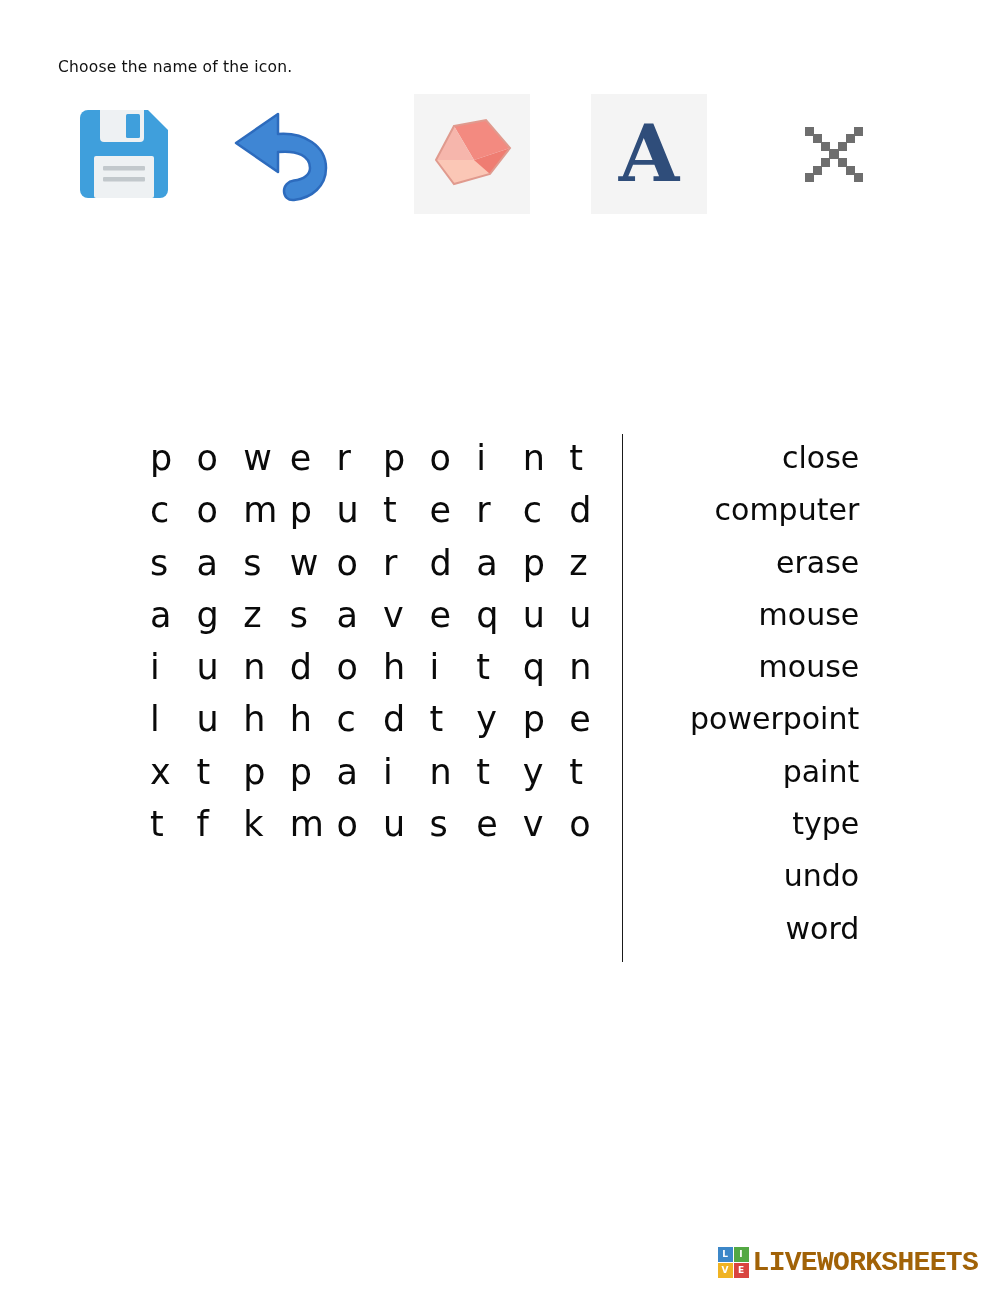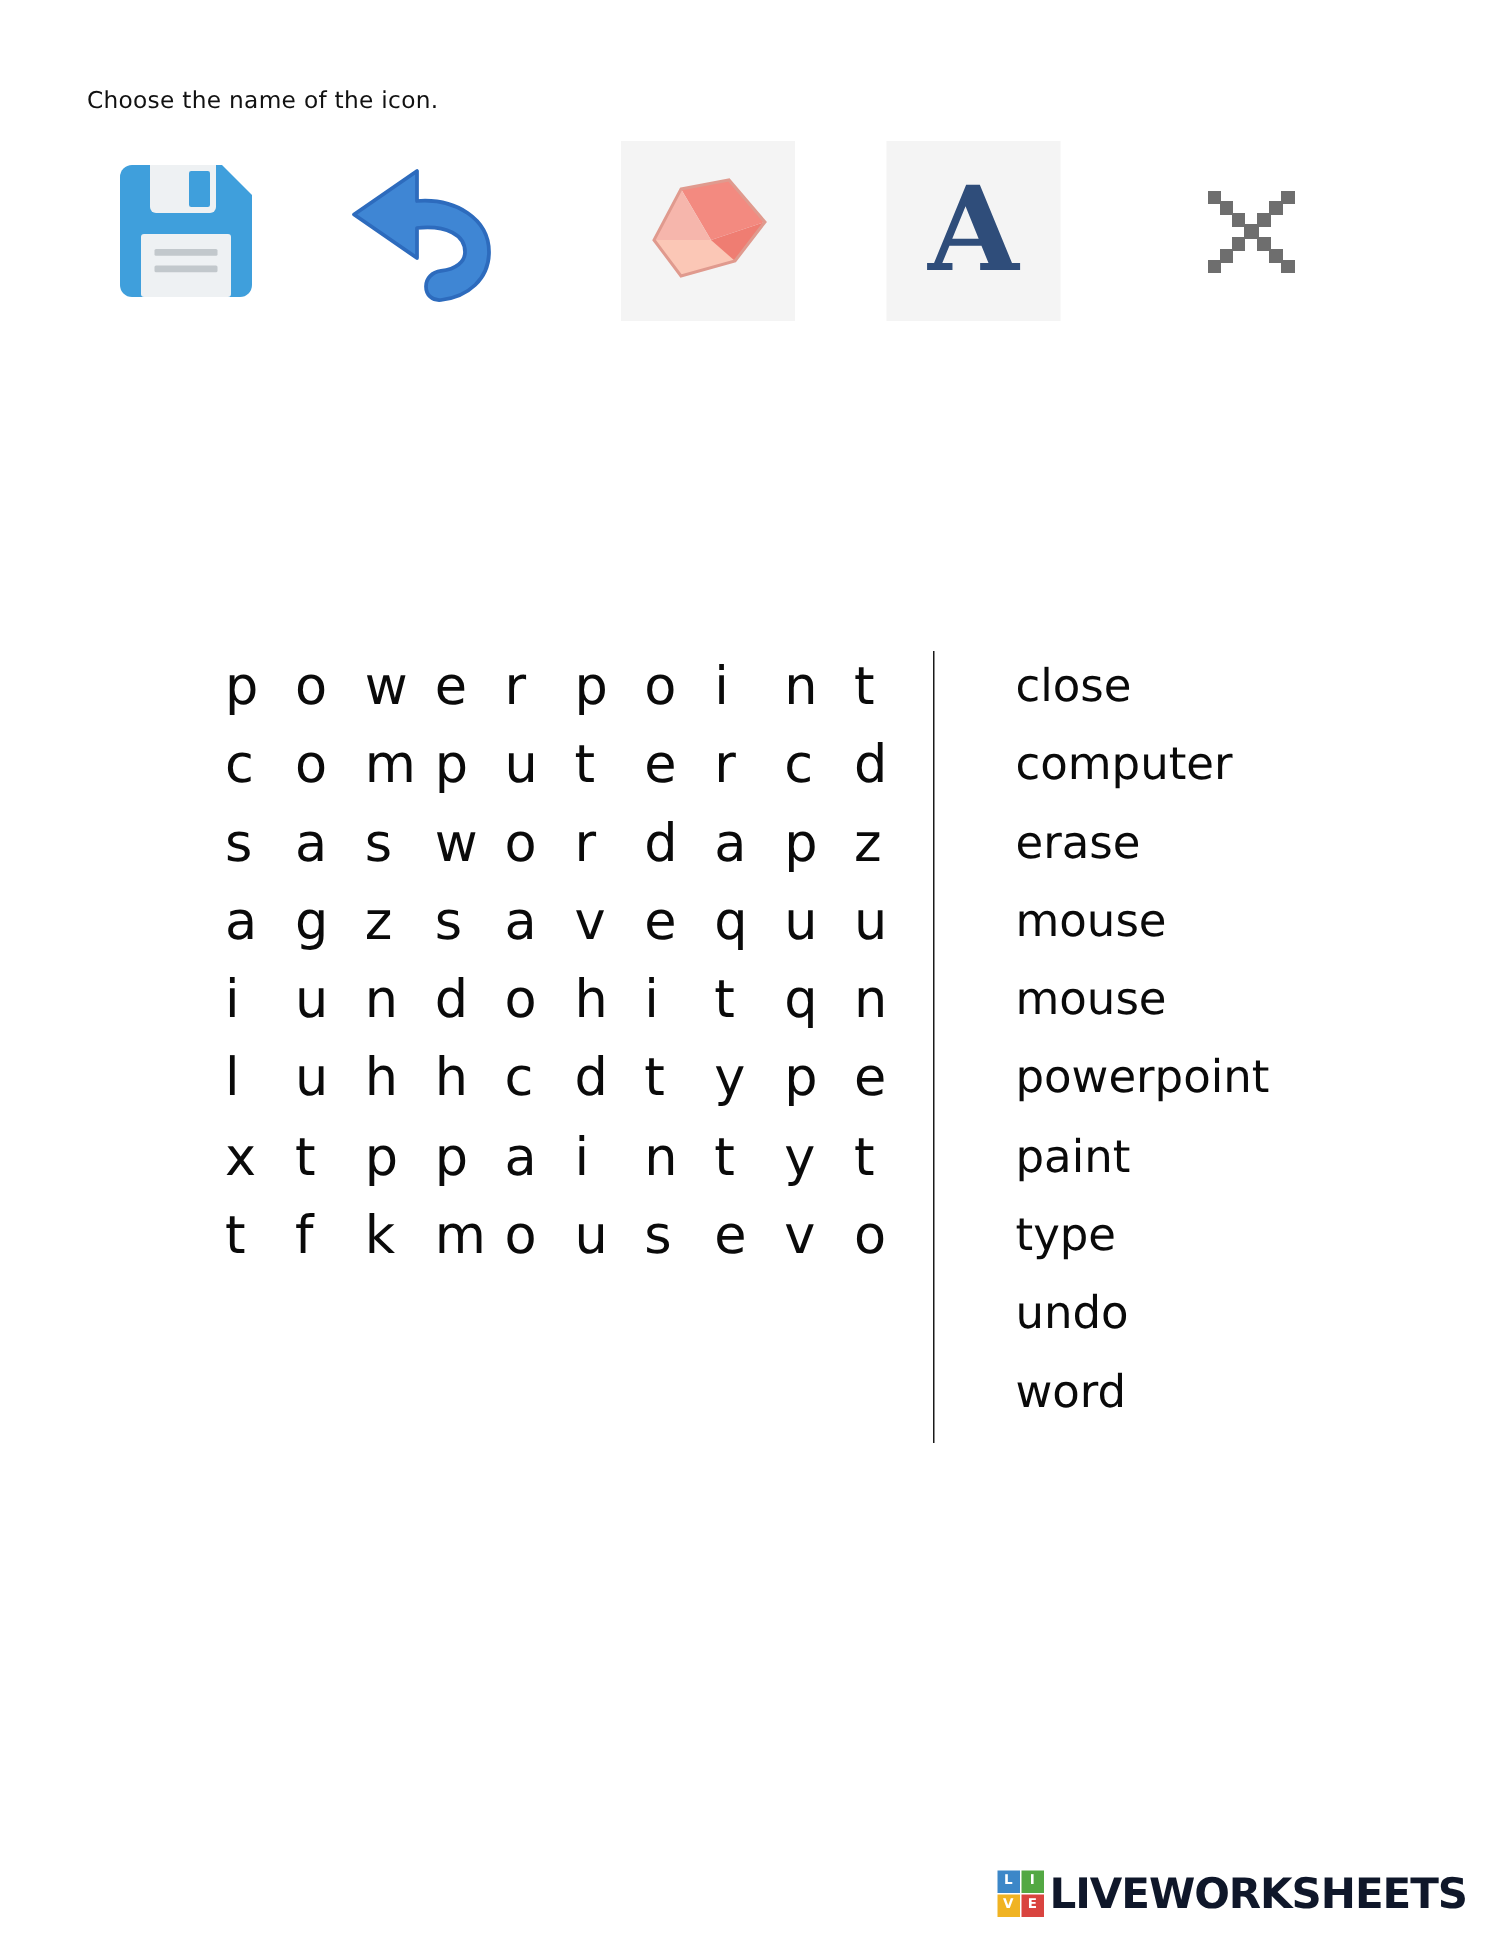--- a/index.html
+++ b/index.html
@@ -93,22 +93,23 @@
     position: absolute;
     left: 472px;
     top: 2px;
     width: 1.4px;
     height: 528px;
     background: #1a1a1a;
   }
 
   #wordlist {
     position: absolute;
-    left: 527px;
+    left: 540px;
     top: 0px;
+    text-align: right;
   }
   .word-item {
     height: 52.3px;
     line-height: 52.3px;
     font-family: "DejaVu Sans", sans-serif;
     font-size: 30px;
     color: #0a0a0a;
     white-space: nowrap;
   }
 
@@ -241,14 +242,14 @@
     </div>
 </div>
 
 <div id="footer-logo">
   <div id="logo-mark">
       <div class="logo-tile" style="background: rgb(60, 135, 200);">L</div>
       <div class="logo-tile" style="background: rgb(83, 168, 67);">I</div>
       <div class="logo-tile" style="background: rgb(240, 179, 35);">V</div>
       <div class="logo-tile" style="background: rgb(217, 68, 63);">E</div>
     </div>
-  <span id="logo-text" style="color: #0f172a;">LIVEWORKSHEETS</span>
+  <span id="logo-text" style="color: #a16207; font-family: Liberation Mono, monospace;">LIVEWORKSHEETS</span>
 </div>
 
 </body></html>

